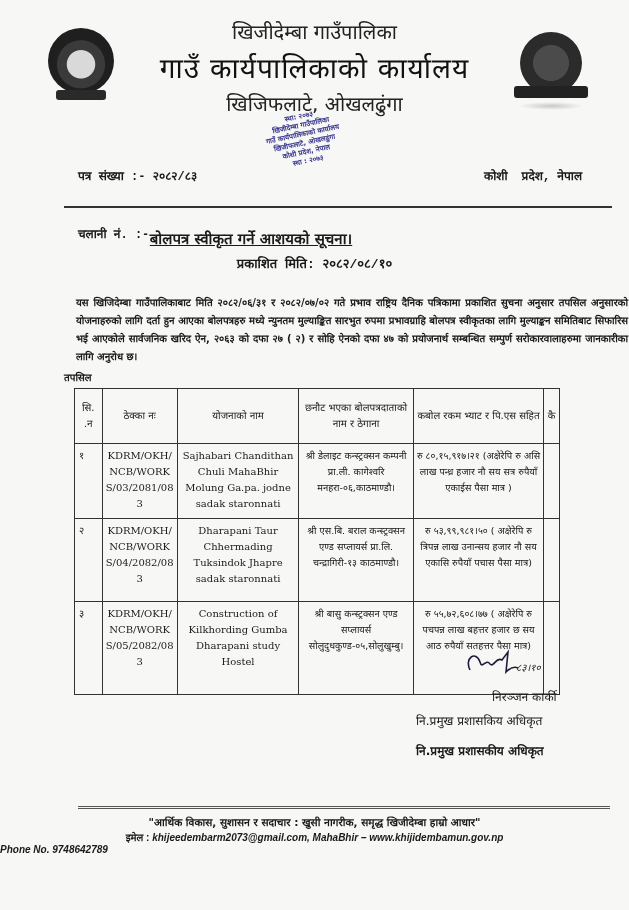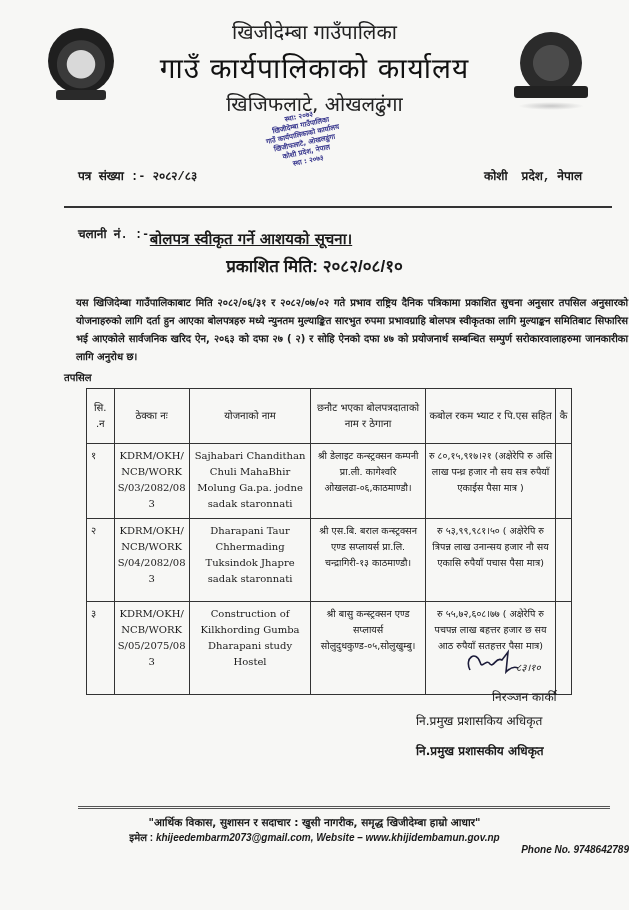--- a/index.html
+++ b/index.html
@@ -32,48 +32,48 @@
 
   .meta { font-size: 12px; font-family: Liberation Mono, monospace; font-weight: bold; }
   #ref-no { left: 78px; top: 167px; }
   #dispatch-no { left: 78px; top: 188px; margin-top: 37px; }
   #province { left: 484px; top: 167px; }
   #province span { margin-right: 14px; }
 
   .rule { position: absolute; left: 64px; width: 548px; border-top: 2px solid #333; }
 
   .title { left: 0; width: 502px; text-align: center; top: 228px; font-size: 15px; font-weight: bold; text-decoration: underline; font-family: "DejaVu Sans", sans-serif; }
-  .pubdate { left: 0; width: 629px; text-align: center; top: 254px; font-size: 17px; font-weight: bold; font-family: Liberation Sans, sans-serif; }
+  .pubdate { left: 0; width: 629px; text-align: center; top: 254px; font-size: 13px; font-weight: bold; font-family: Liberation Mono, monospace; }
 
   .para { left: 64px; top: 294px; width: 552px; font-size: 10px; line-height: 18px; font-family: "DejaVu Sans", sans-serif; font-weight: bold; text-align: justify; margin-left: 12px; }
   .tapsil { left: 64px; top: 370px; font-size: 10px; font-family: "DejaVu Sans", sans-serif; font-weight: bold; }
 
   table.tbl {
-    position: absolute; left: 86px; top: 388px; width: 486px; border-collapse: collapse;
+    position: absolute; left: 74px; top: 388px; width: 486px; border-collapse: collapse;
     font-size: 10px; font-family: "DejaVu Serif", serif;
   }
   .tbl th, .tbl td { border: 1px solid #333; text-align: center; vertical-align: top; padding: 4px 3px; line-height: 16px; }
   .tbl th { font-family: "DejaVu Sans", sans-serif; font-weight: normal; vertical-align: middle; height: 46px; }
   .tbl td.sn { text-align: left; padding-left: 4px; }
   .tbl td.np { font-family: "DejaVu Sans", sans-serif; font-size: 9.5px; }
   .tbl tr.r1 td { height: 66px; }
   .tbl tr.r2 td { height: 74px; }
   .tbl tr.r3 td { height: 84px; }
 
   .sig { position: absolute; left: 462px; top: 648px; width: 70px; height: 32px; }
   .sig-date { position: absolute; left: 516px; top: 660px; font-size: 10px; color: #222; font-style: italic; }
   .signame { left: 448px; top: 688px; font-size: 12px; font-family: "DejaVu Sans", sans-serif; margin-left: 44px; }
   .sigtitle1 { left: 416px; top: 712px; font-size: 12px; font-family: "DejaVu Sans", sans-serif; }
   .sigtitle2 { left: 416px; top: 742px; font-size: 12px; font-family: "DejaVu Sans", sans-serif; font-weight: bold; }
 
   .footer-rule { position: absolute; left: 78px; width: 532px; top: 806px; border-top: 3px double #555; }
   .motto { left: 0; width: 629px; text-align: center; top: 815px; font-size: 10.5px; font-family: "DejaVu Sans", sans-serif; font-weight: bold; }
   .contact { left: 0; width: 629px; text-align: center; top: 830px; font-size: 10px; font-family: "Liberation Sans", sans-serif; font-weight: bold; }
   .contact .en { font-style: italic; }
-  .phone { left: 0; width: 629px; text-align: right; top: 844px; font-size: 10px; font-family: "Liberation Sans", sans-serif; font-weight: bold; font-style: italic; }
+  .phone { left: 0; width: 629px; text-align: left; top: 844px; font-size: 10px; font-family: "Liberation Sans", sans-serif; font-weight: bold; font-style: italic; }
 </style>
 </head>
 <body>
 
 <div class="logo" id="logo-left"></div>
 <div class="logo" id="logo-right"></div>
 <div class="logo-shadow"></div>
 
 <div class="abs h1">खिजीदेम्बा गाउँपालिका</div>
 <div class="abs h2">गाउँ कार्यपालिकाको कार्यालय</div>
@@ -117,51 +117,51 @@
       <th>ठेक्का नः</th>
       <th>योजनाको नाम</th>
       <th>छनौट भएका बोलपत्रदाताको नाम र ठेगाना</th>
       <th>कबोल रकम भ्याट र पि.एस सहित</th>
       <th>कै</th>
     </tr>
   </thead>
   <tbody>
     <tr class="r1">
       <td class="sn">१</td>
-      <td style="word-break:break-all">KDRM/OKH/NCB/WORKS/03/2082/083</td>
+      <td style="word-break:break-all">KDRM/OKH/NCB/WORKS/03/2081/083</td>
       <td>Sajhabari Chandithan Chuli MahaBhir Molung Ga.pa. jodne sadak  staronnati</td>
-      <td class="np">श्री  डेलाइट कन्स्ट्रक्सन कम्पनी प्रा.ली. कागेश्वरि ओखलढा-०६,काठमाण्डौ।</td>
+      <td class="np">श्री  डेलाइट कन्स्ट्रक्सन कम्पनी प्रा.ली. कागेश्वरि मनहरा-०६,काठमाण्डौ।</td>
       <td class="np">रु ८०,१५,९१७।२१ (अक्षेरेपि रु असि लाख पन्ध्र हजार नौ सय सत्र रुपैयाँ एकाईस पैसा मात्र )</td>
       <td></td>
     </tr>
     <tr class="r2">
       <td class="sn">२</td>
       <td style="word-break:break-all">KDRM/OKH/NCB/WORKS/04/2082/083</td>
       <td>Dharapani Taur Chhermading Tuksindok Jhapre sadak staronnati</td>
       <td class="np">श्री एस.बि. बराल कन्स्ट्रक्सन एण्ड सप्लायर्स प्रा.लि. चन्द्रागिरी-१३ काठमाण्डौ।</td>
       <td class="np">रु ५३,९९,९८१।५० ( अक्षेरेपि रु त्रिपन्न लाख उनान्सय हजार नौ सय एकासि रुपैयाँ पचास पैसा मात्र)</td>
       <td></td>
     </tr>
     <tr class="r3">
       <td class="sn">३</td>
-      <td style="word-break:break-all">KDRM/OKH/NCB/WORKS/05/2075/083</td>
+      <td style="word-break:break-all">KDRM/OKH/NCB/WORKS/05/2082/083</td>
       <td>Construction of Kilkhording Gumba Dharapani study Hostel</td>
       <td class="np">श्री बासु कन्स्ट्रक्सन एण्ड सप्लायर्स सोलुदुधकुण्ड-०५,सोलुखुम्बु।</td>
       <td class="np">रु ५५,७२,६०८।७७ ( अक्षेरेपि रु पचपन्न लाख बहत्तर हजार छ सय आठ रुपैयाँ सतहत्तर पैसा मात्र)</td>
       <td></td>
     </tr>
   </tbody>
 </table>
 
 <svg class="sig" viewBox="0 0 70 32">
   <path d="M8 22 C2 10, 14 2, 18 14 C20 22, 24 10, 28 16 C32 20, 34 8, 40 12 L46 4 L44 24 C48 20, 52 18, 56 20" fill="none" stroke="#1c1c3a" stroke-width="1.6"></path>
 </svg>
 <div class="sig-date">८३।१०</div>
 <div class="abs signame">निरञ्जन कार्की</div>
 <div class="abs sigtitle1">नि.प्रमुख प्रशासकिय अधिकृत</div>
 <div class="abs sigtitle2">नि.प्रमुख प्रशासकीय अधिकृत</div>
 
 <div class="footer-rule"></div>
 <div class="abs motto">"आर्थिक विकास, सुशासन र सदाचार : खुसी नागरीक, समृद्ध खिजीदेम्बा हाम्रो आधार"</div>
 <div class="abs contact">
-  <span>इमेल : </span><span class="en">khijeedembarm2073@gmail.com, Website – www.khijidembamun.gov.np</span>
+  <span>इमेल : </span><span class="en">khijeedembarm2073@gmail.com, MahaBhir – www.khijidembamun.gov.np</span>
 </div>
 <div class="abs phone">Phone No. 9748642789</div>
 
 </body></html>

